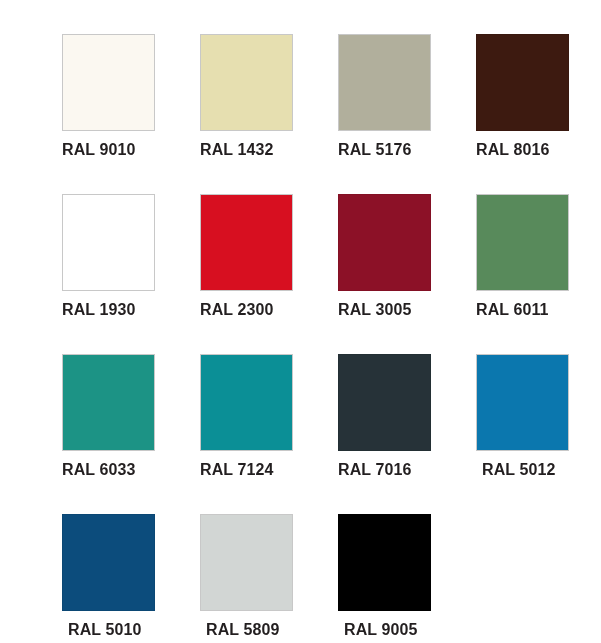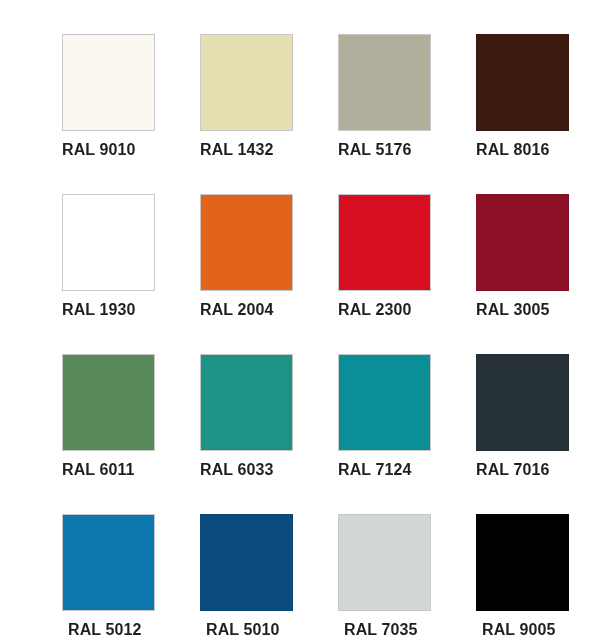--- a/index.html
+++ b/index.html
@@ -82,24 +82,20 @@
     </div>
     <div class="swatch-cell">
       <div class="swatch-chip dark-chip" style="background-color: rgb(61, 26, 16);"></div>
       <span class="swatch-label">RAL 8016</span>
     </div>
     <div class="swatch-cell">
       <div class="swatch-chip"></div>
       <span class="swatch-label">RAL 1930</span>
     </div>
     <div class="swatch-cell">
-      <div class="swatch-chip" style="background-color: rgb(226, 100, 27);"></div>
-      <span class="swatch-label">RAL 2004</span>
-    </div>
-    <div class="swatch-cell">
       <div class="swatch-chip" style="background-color: rgb(215, 15, 32);"></div>
       <span class="swatch-label">RAL 2300</span>
     </div>
     <div class="swatch-cell">
       <div class="swatch-chip dark-chip" style="background-color: rgb(140, 17, 39);"></div>
       <span class="swatch-label">RAL 3005</span>
     </div>
     <div class="swatch-cell">
       <div class="swatch-chip" style="background-color: rgb(88, 138, 91);"></div>
       <span class="swatch-label">RAL 6011</span>
@@ -119,19 +115,19 @@
     <div class="swatch-cell last-row">
       <div class="swatch-chip" style="background-color: rgb(11, 119, 174);"></div>
       <span class="swatch-label">RAL 5012</span>
     </div>
     <div class="swatch-cell last-row">
       <div class="swatch-chip dark-chip" style="background-color: rgb(12, 76, 124);"></div>
       <span class="swatch-label">RAL 5010</span>
     </div>
     <div class="swatch-cell last-row">
       <div class="swatch-chip" style="background-color: rgb(210, 214, 212);"></div>
-      <span class="swatch-label">RAL 7035</span>
+      <span class="swatch-label">RAL 5809</span>
     </div>
     <div class="swatch-cell last-row">
       <div class="swatch-chip dark-chip" style="background-color: rgb(0, 0, 0);"></div>
       <span class="swatch-label">RAL 9005</span>
     </div>
   </div>
 
 </body></html>

